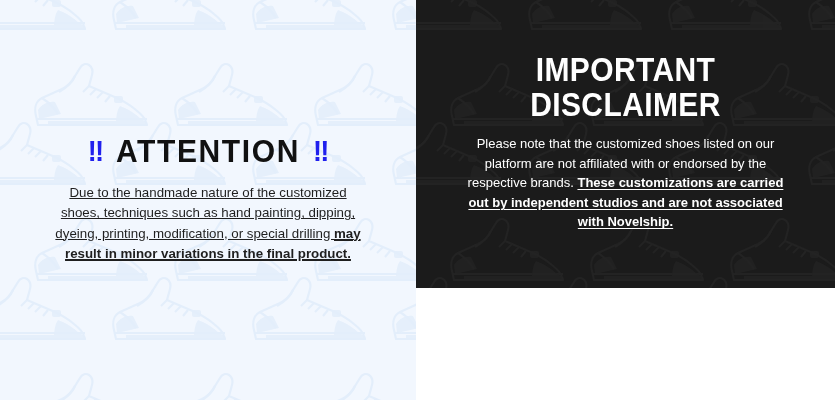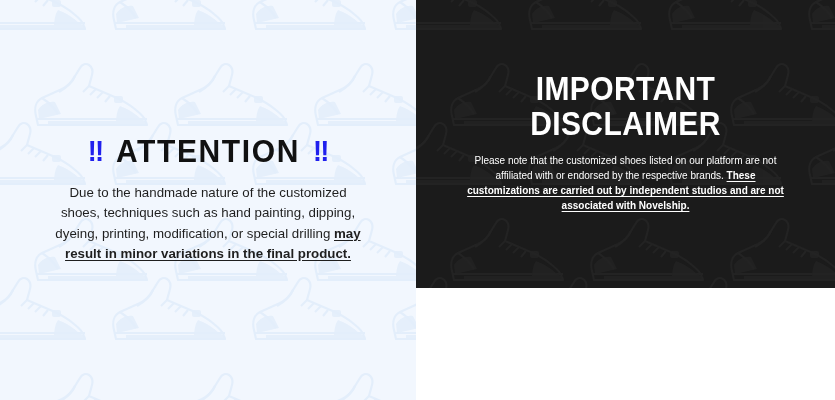--- a/index.html
+++ b/index.html
@@ -111,20 +111,21 @@
   }
 
   
   .body-left {
     font-size: 13.3px;
     line-height: 1.52;
     color: #1f1f1f;
     max-width: 320px;
     margin: 0 auto;
     font-weight: 400;
+    text-decoration: underline;
   }
 
   .body-left .em {
     font-weight: 700;
     text-decoration: underline;
     text-underline-offset: 2px;
   }
 
   
   .heading-disclaimer {
@@ -134,21 +135,21 @@
     line-height: 1.04;
     letter-spacing: 0.4px;
     margin-bottom: 16px;
     transform: scaleY(1.1);
   }
 
   .heading-disclaimer .line { display: block; }
 
   
   .body-right {
-    font-size: 10px;
+    font-size: 13px;
     line-height: 1.5;
     color: #ffffff;
     max-width: 330px;
     margin: 0 auto;
     font-weight: 400;
   }
 
   .body-right .em {
     font-weight: 700;
     text-decoration: underline;

